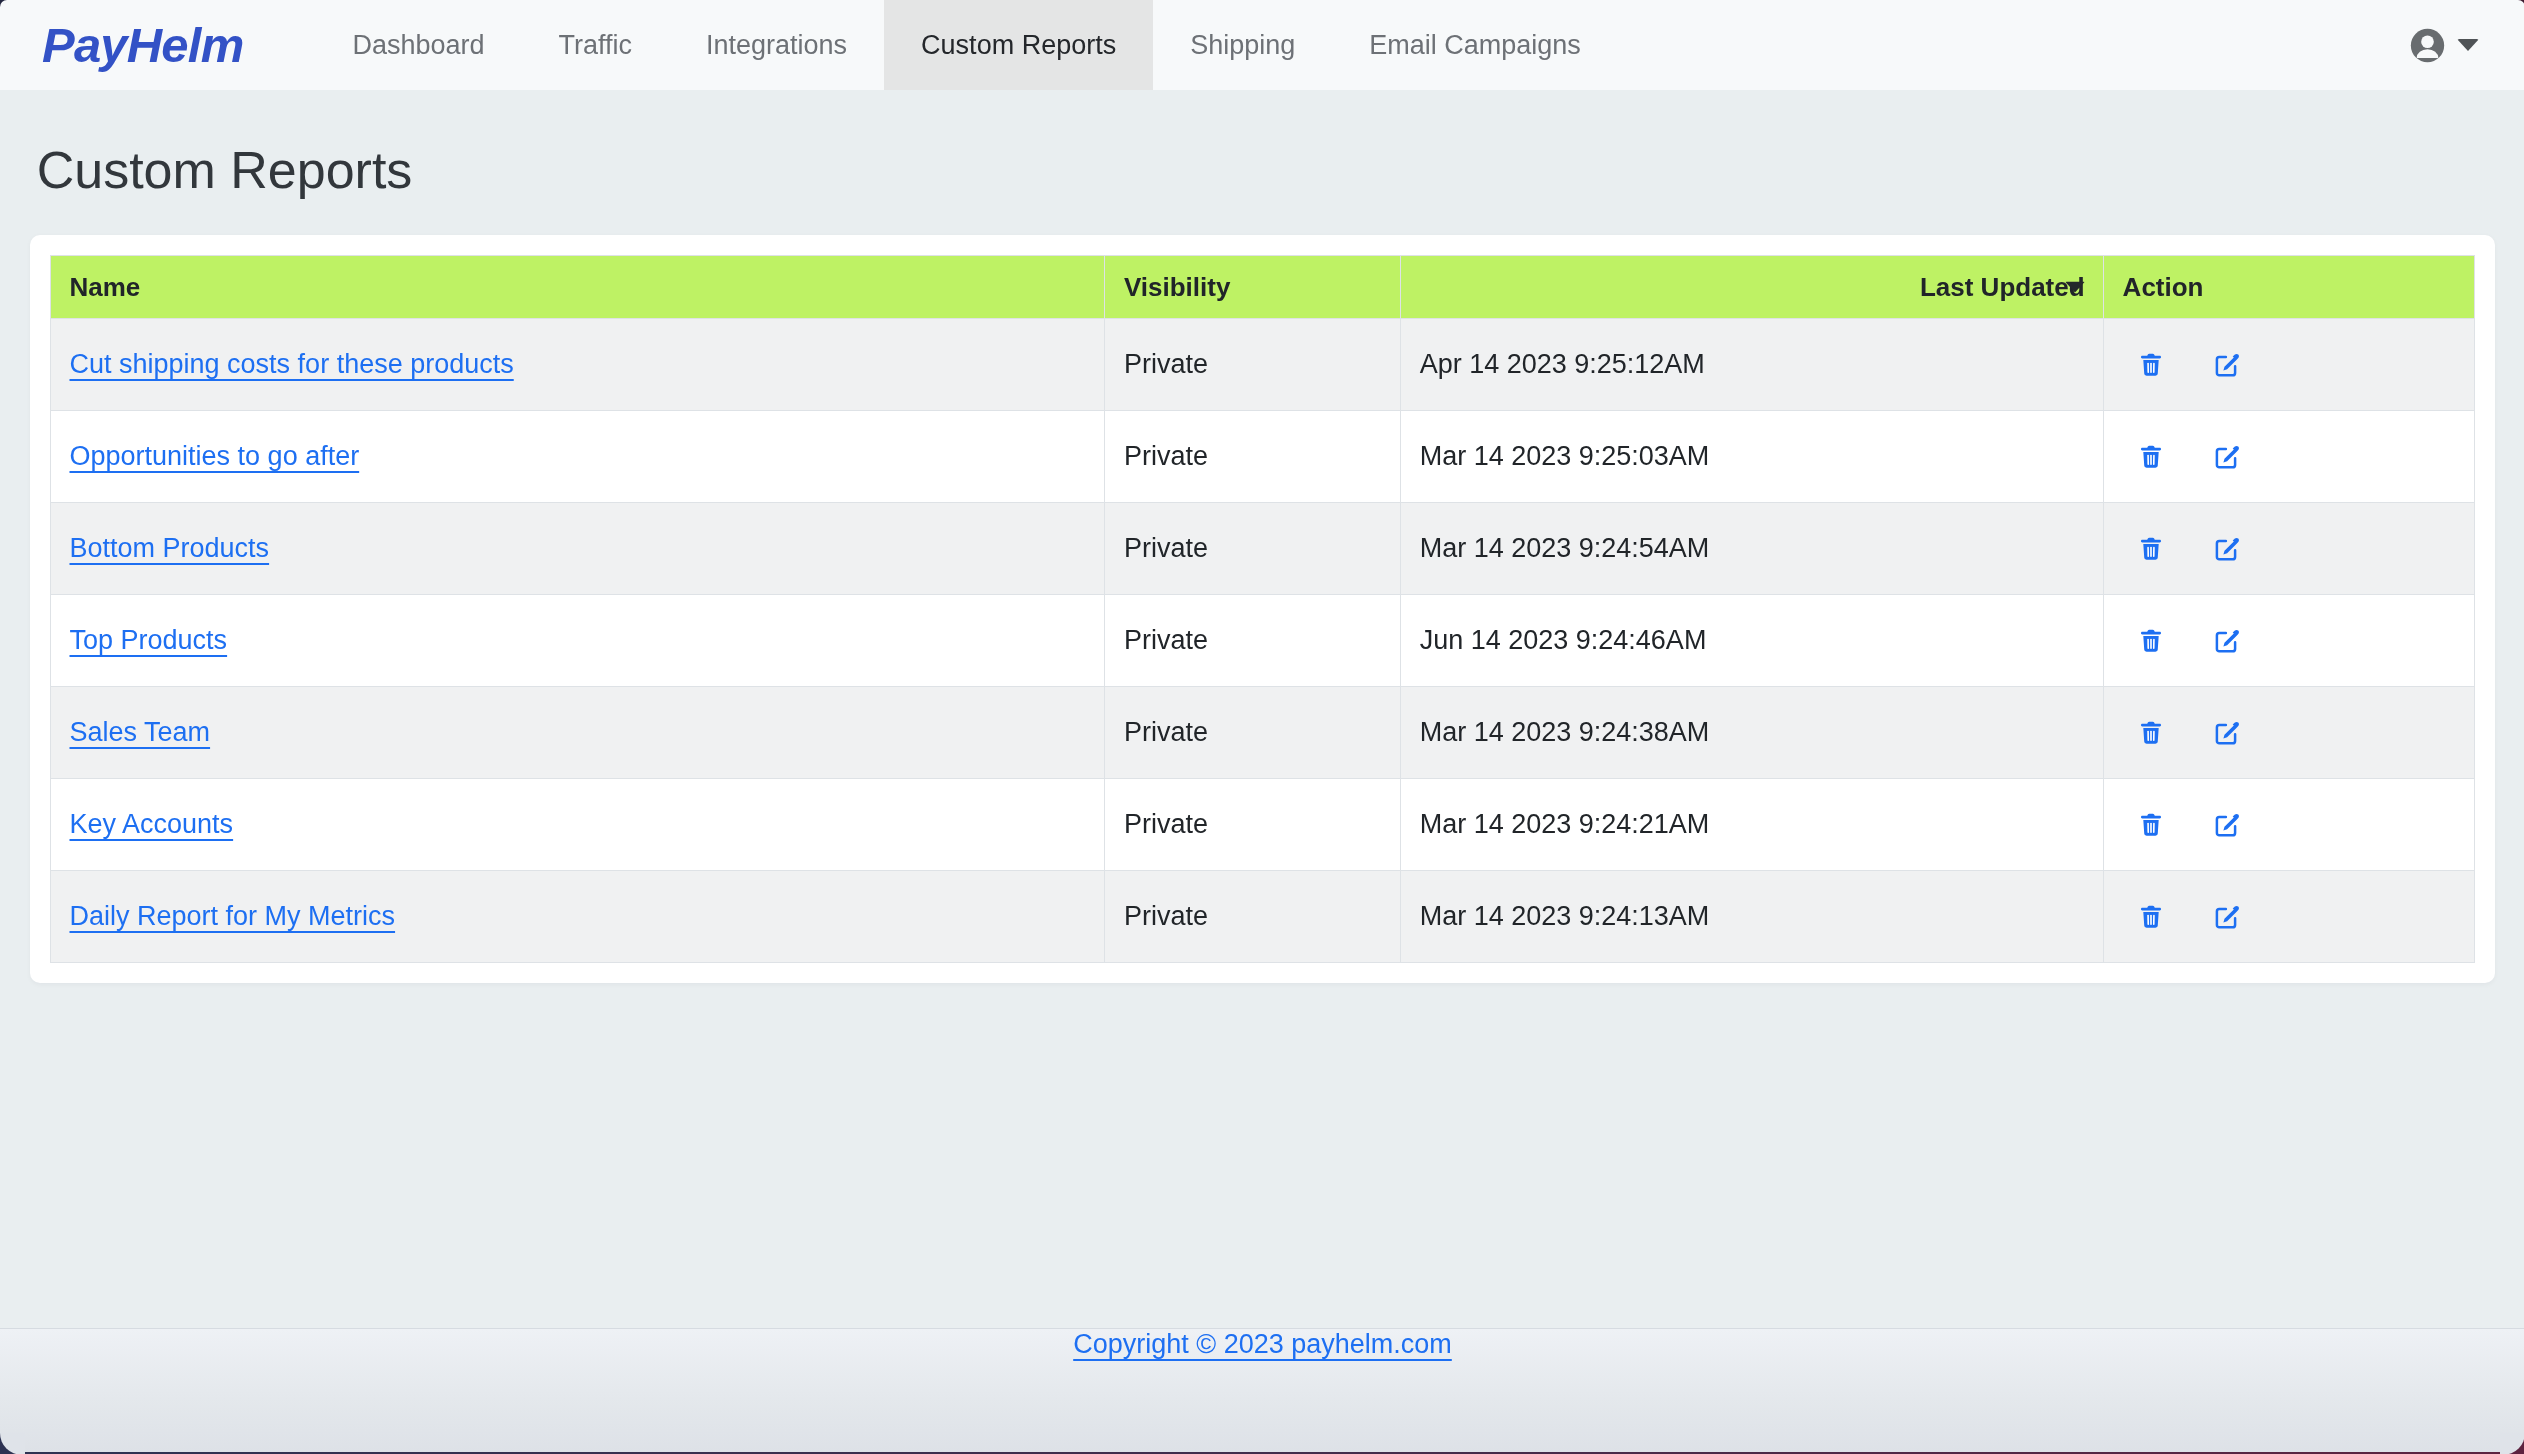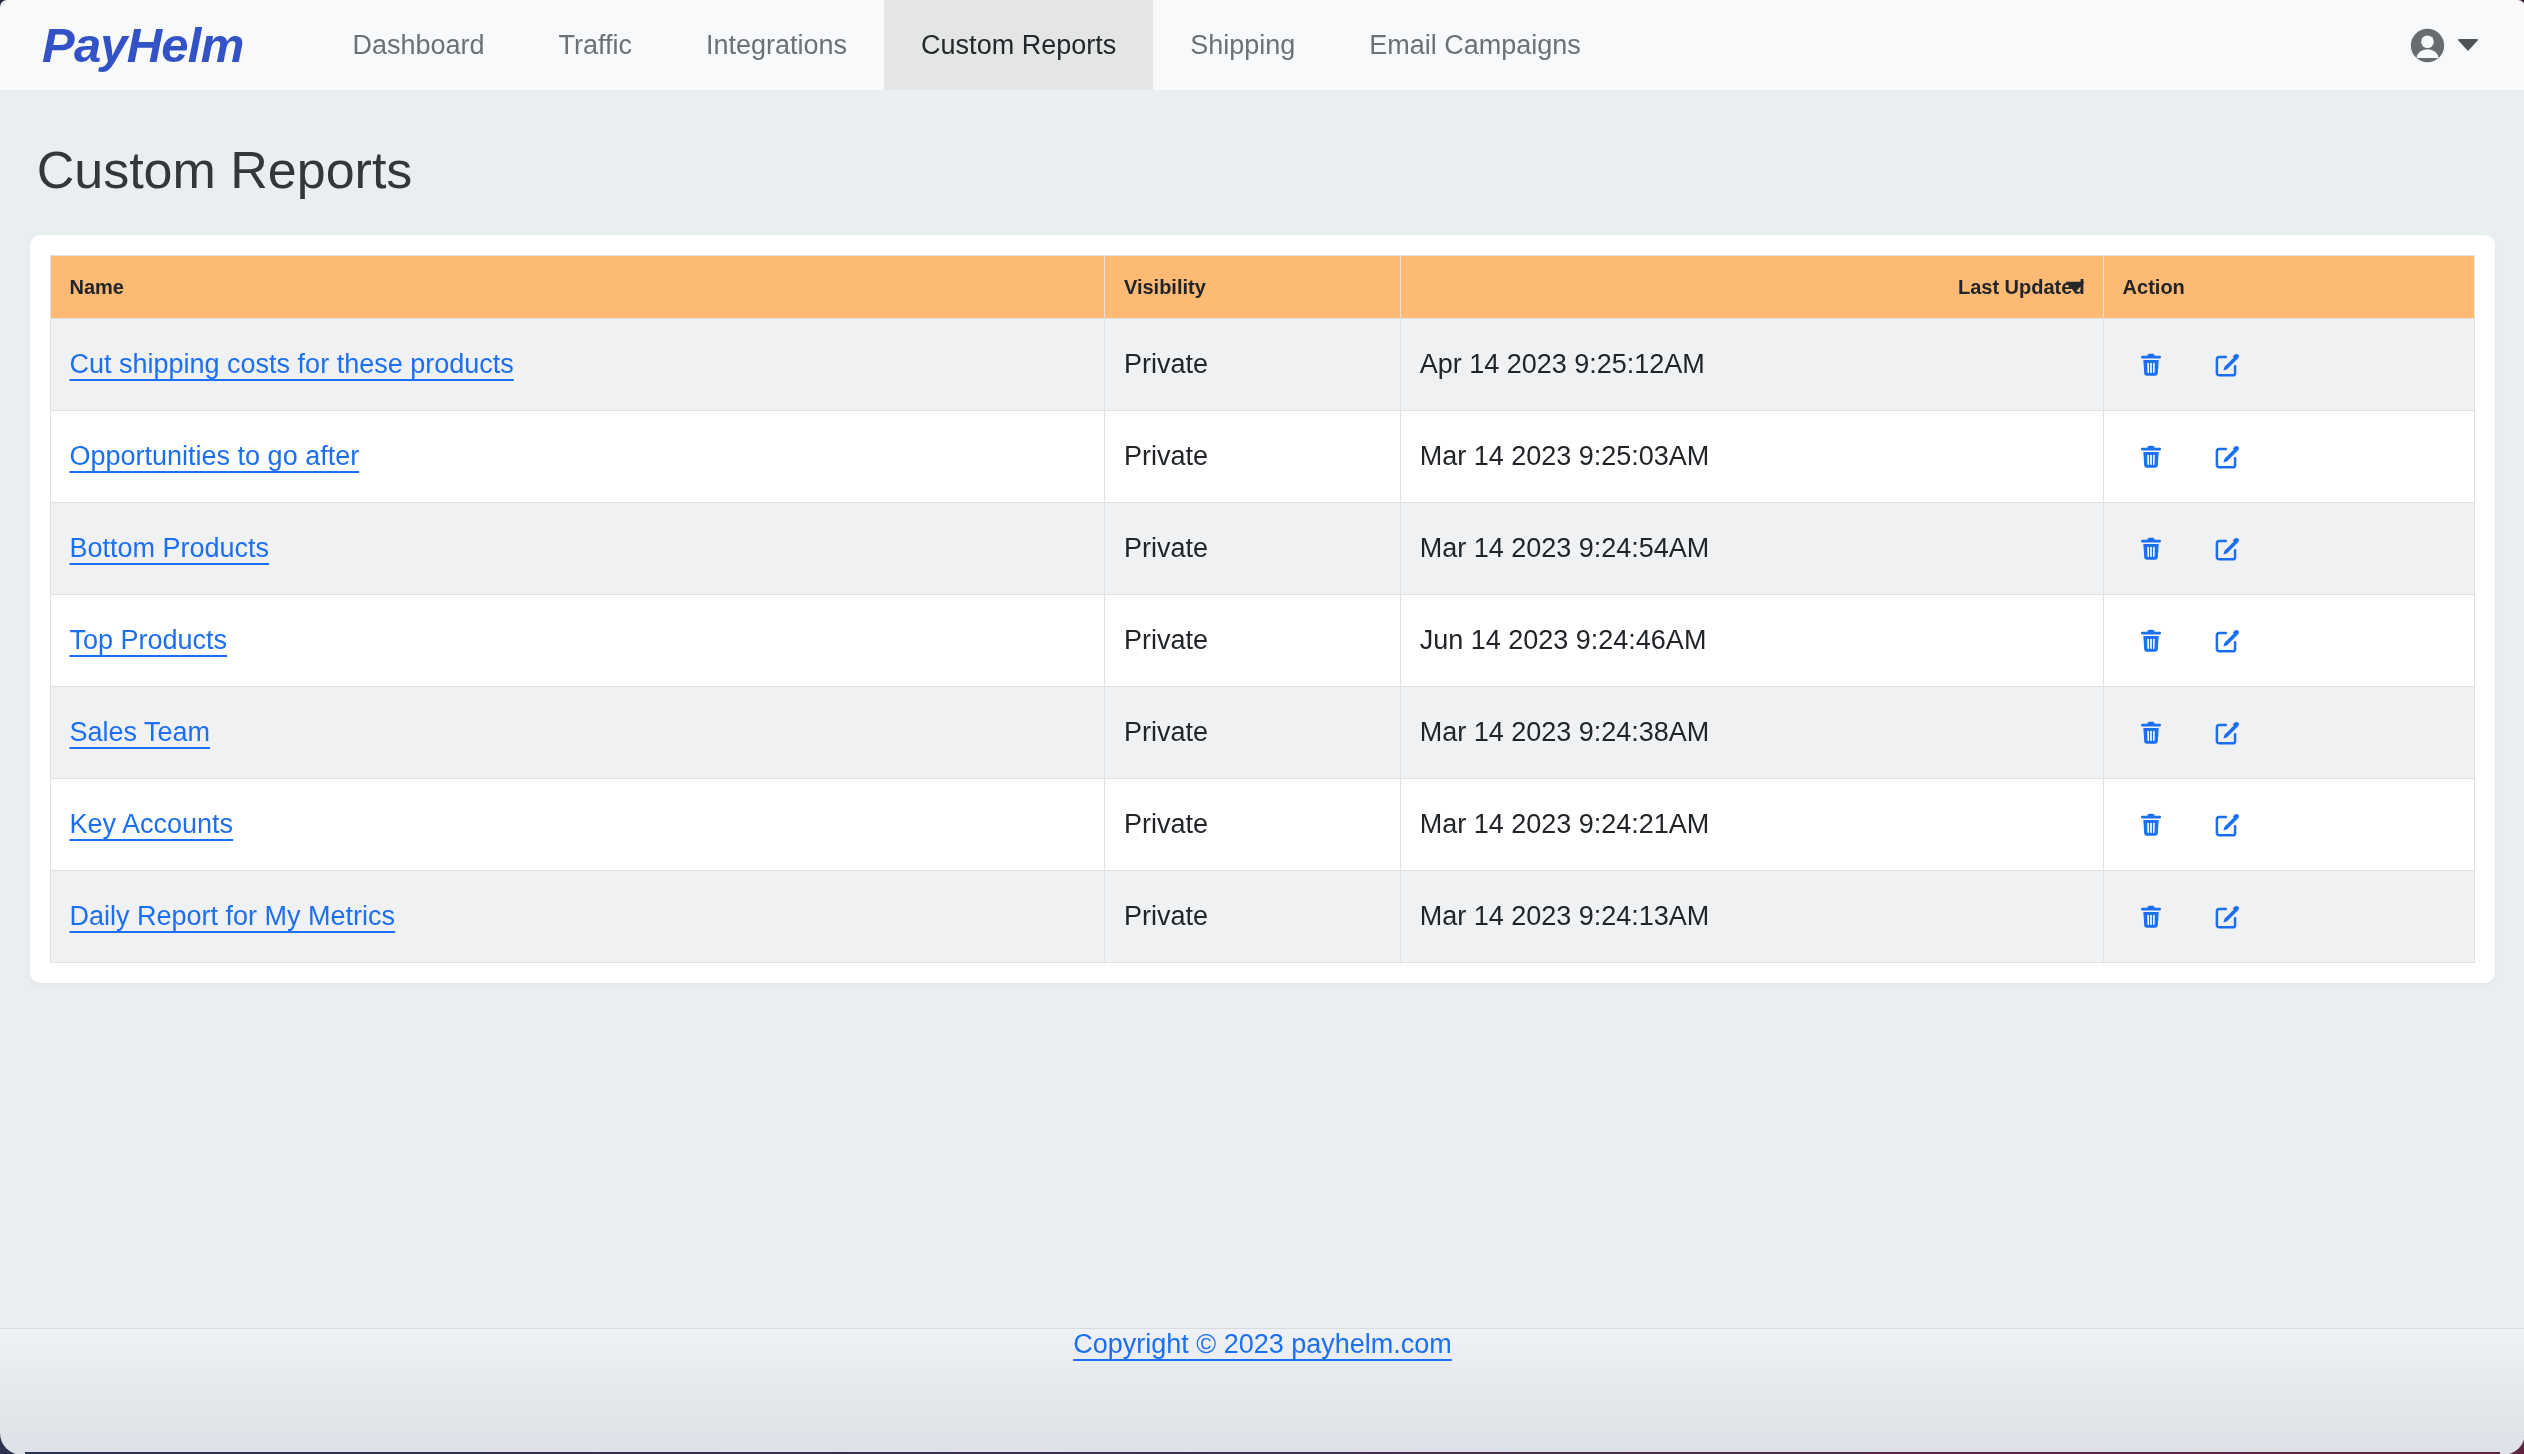--- a/index.html
+++ b/index.html
@@ -71,22 +71,22 @@
   col.c-vis  { width:12.2%; }
   col.c-upd  { width:29.0%; }
   col.c-act  { width:15.3%; }
   th, td {
     border:0.8px solid #dee2e6;
     text-align:left; vertical-align:middle;
     padding:0 18.5px;
   }
   thead th {
     height:62px;
-    font-size:20px; font-weight:600; color:#212529;
-    background:#fdba74;
+    font-size:26px; font-weight:600; color:#212529;
+    background:#bef264;
     cursor:pointer;
   }
   th.th-updated { position:relative;text-align:right; }
   .sort-caret {
     position:absolute; right:18.5px; top:50%;
     transform:translateY(-50%);
     width:0; height:0;
     border-left:10px solid transparent; border-right:10px solid transparent;
     border-top:11.8px solid #24272b;
     border-radius:1.7px;

